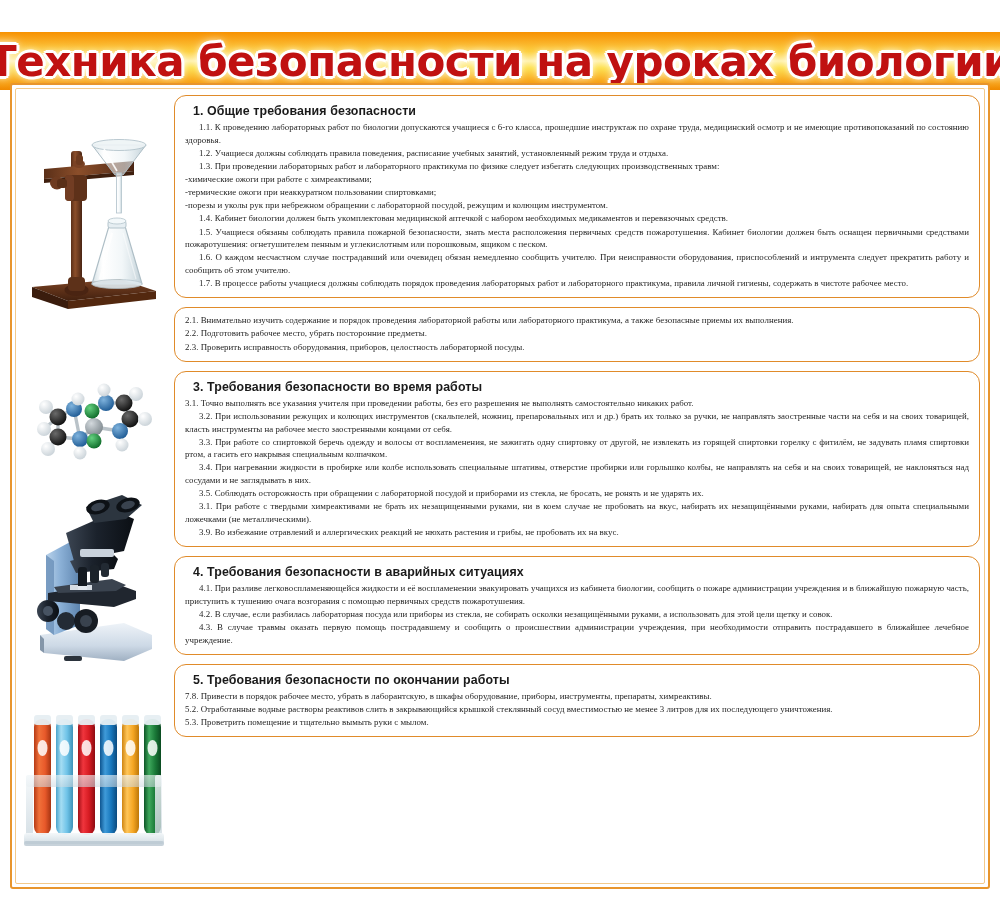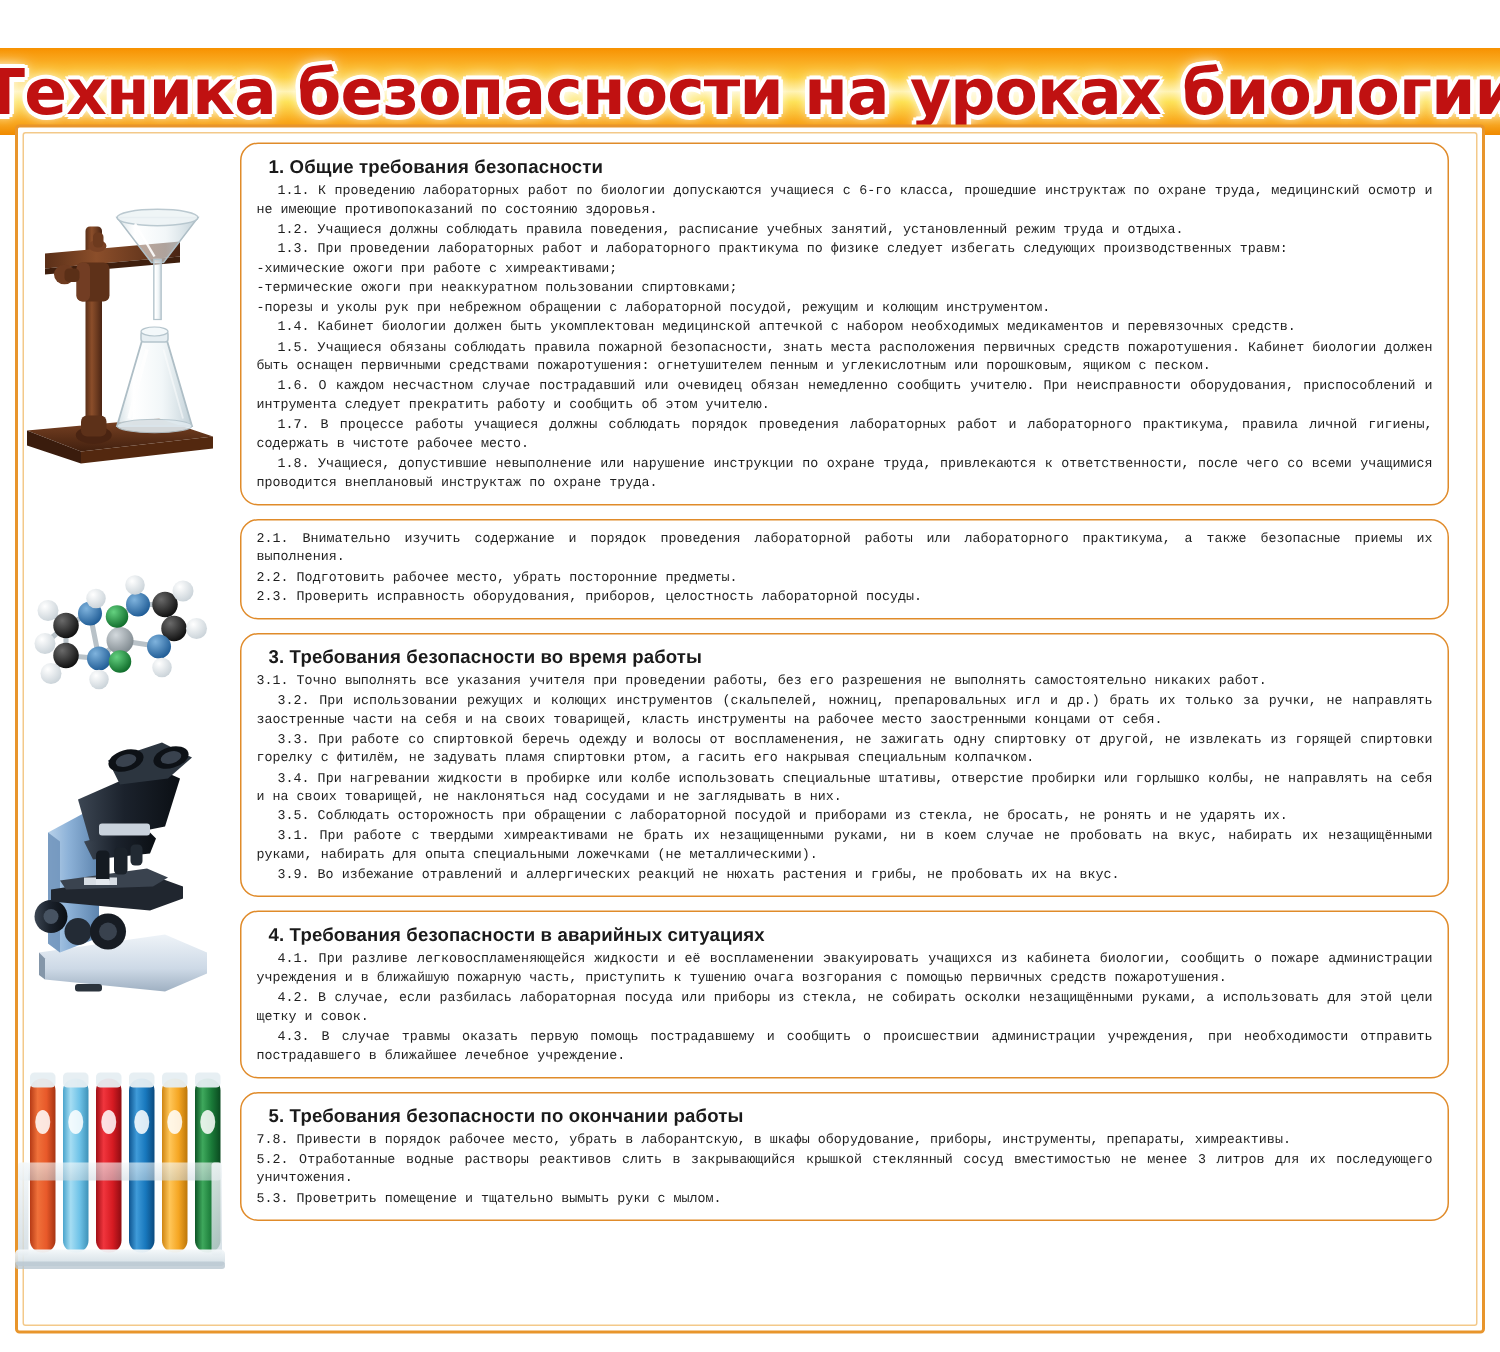--- a/index.html
+++ b/index.html
@@ -56,21 +56,21 @@
     left: 3px; top: 3px; right: 3px; bottom: 3px;
     border: 1px solid #f3c98a;
     border-radius: 2px;
   }
 
   
   .content {
     position: absolute;
     left: 10px; top: 83px;
     width: 980px; height: 806px;
-    padding: 12px 12px 12px 0;
+    padding: 12px 12px 12px 14px;
   }
 
   .layout {
     position: relative;
     width: 100%; height: 100%;
   }
 
   
   .illus-col {
     position: absolute;
@@ -98,21 +98,21 @@
   }
   .section-title {
     font-family: "Liberation Sans", sans-serif;
     font-size: 12.4px;
     font-weight: bold;
     color: #1a1a1a;
     margin: 2px 0 3px 8px;
     letter-spacing: 0.1px;
   }
   .para {
-    font-family: Liberation Mono, monospace;
+    font-family: Liberation Serif, serif;
     font-size: 8.9px;
     line-height: 1.42;
     color: #1f1f1f;
     text-align: justify;
     text-indent: 14px;
     margin: 0 0 0.5px 0;
     letter-spacing: 0.02px;
   }
   .para.nodent { text-indent: 0; }
 
@@ -408,21 +408,20 @@
           <p class="para">1.1. К проведению лабораторных работ по биологии допускаются учащиеся с 6-го класса, прошедшие инструктаж по охране труда, медицинский осмотр и не имеющие противопоказаний по состоянию здоровья.</p>
           <p class="para">1.2. Учащиеся должны соблюдать правила поведения, расписание учебных занятий, установленный режим труда и отдыха.</p>
           <p class="para">1.3. При проведении лабораторных работ и лабораторного практикума по физике следует избегать следующих производственных травм:</p>
           <p class="para nodent">-химические ожоги при работе с химреактивами;</p>
           <p class="para nodent">-термические ожоги при неаккуратном пользовании спиртовками;</p>
           <p class="para nodent">-порезы и уколы рук при небрежном обращении с лабораторной посудой, режущим и колющим инструментом.</p>
           <p class="para">1.4. Кабинет биологии должен быть укомплектован медицинской аптечкой с набором необходимых медикаментов и перевязочных средств.</p>
           <p class="para">1.5. Учащиеся обязаны соблюдать правила пожарной безопасности, знать места расположения первичных средств пожаротушения. Кабинет биологии должен быть оснащен первичными средствами пожаротушения: огнетушителем пенным и углекислотным или порошковым, ящиком с песком.</p>
           <p class="para">1.6. О каждом несчастном случае пострадавший или очевидец обязан немедленно сообщить учителю. При неисправности оборудования, приспособлений и интрумента следует прекратить работу и сообщить об этом учителю.</p>
           <p class="para">1.7. В процессе работы учащиеся должны соблюдать порядок проведения лабораторных работ и лабораторного практикума, правила личной гигиены, содержать в чистоте рабочее место.</p>
-          <p class="para">1.8. Учащиеся, допустившие невыполнение или нарушение инструкции по охране труда, привлекаются к ответственности, после чего со всеми учащимися проводится внеплановый инструктаж по охране труда.</p>
         </div>
 
         <div class="section">
           <p class="para nodent">2.1. Внимательно изучить содержание и порядок проведения лабораторной работы или лабораторного практикума, а также безопасные приемы их выполнения.</p>
           <p class="para nodent">2.2. Подготовить рабочее место, убрать посторонние предметы.</p>
           <p class="para nodent">2.3. Проверить исправность оборудования, приборов, целостность лабораторной посуды.</p>
         </div>
 
         <div class="section">
           <div class="section-title">3. Требования безопасности во время работы</div>

